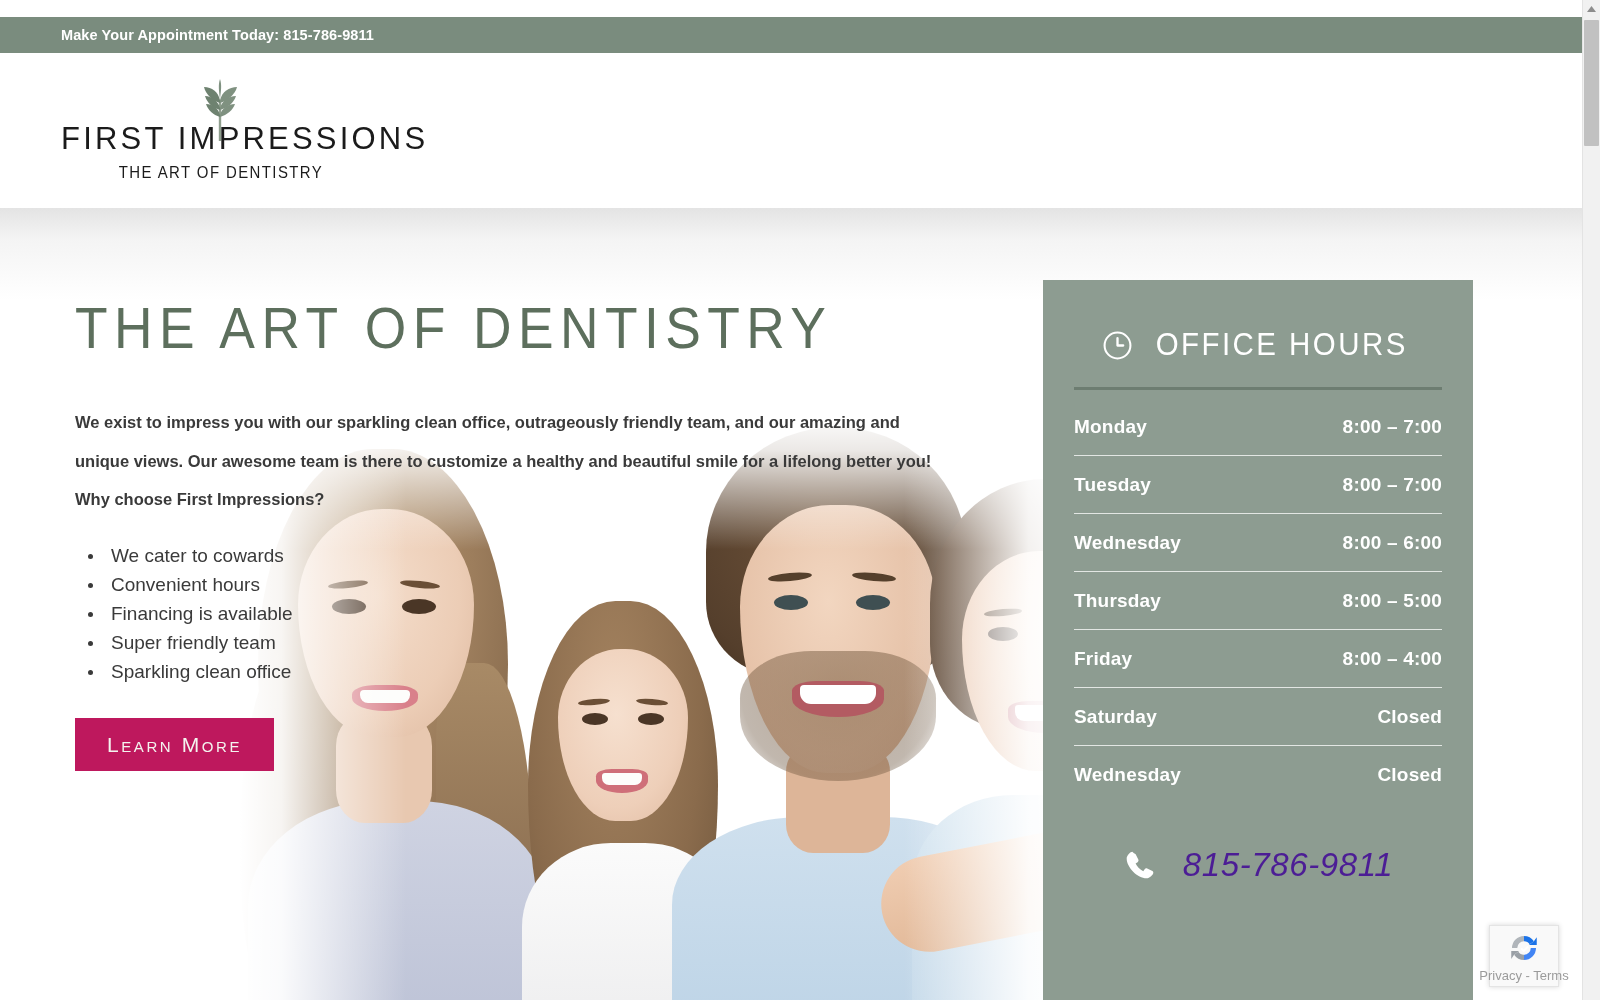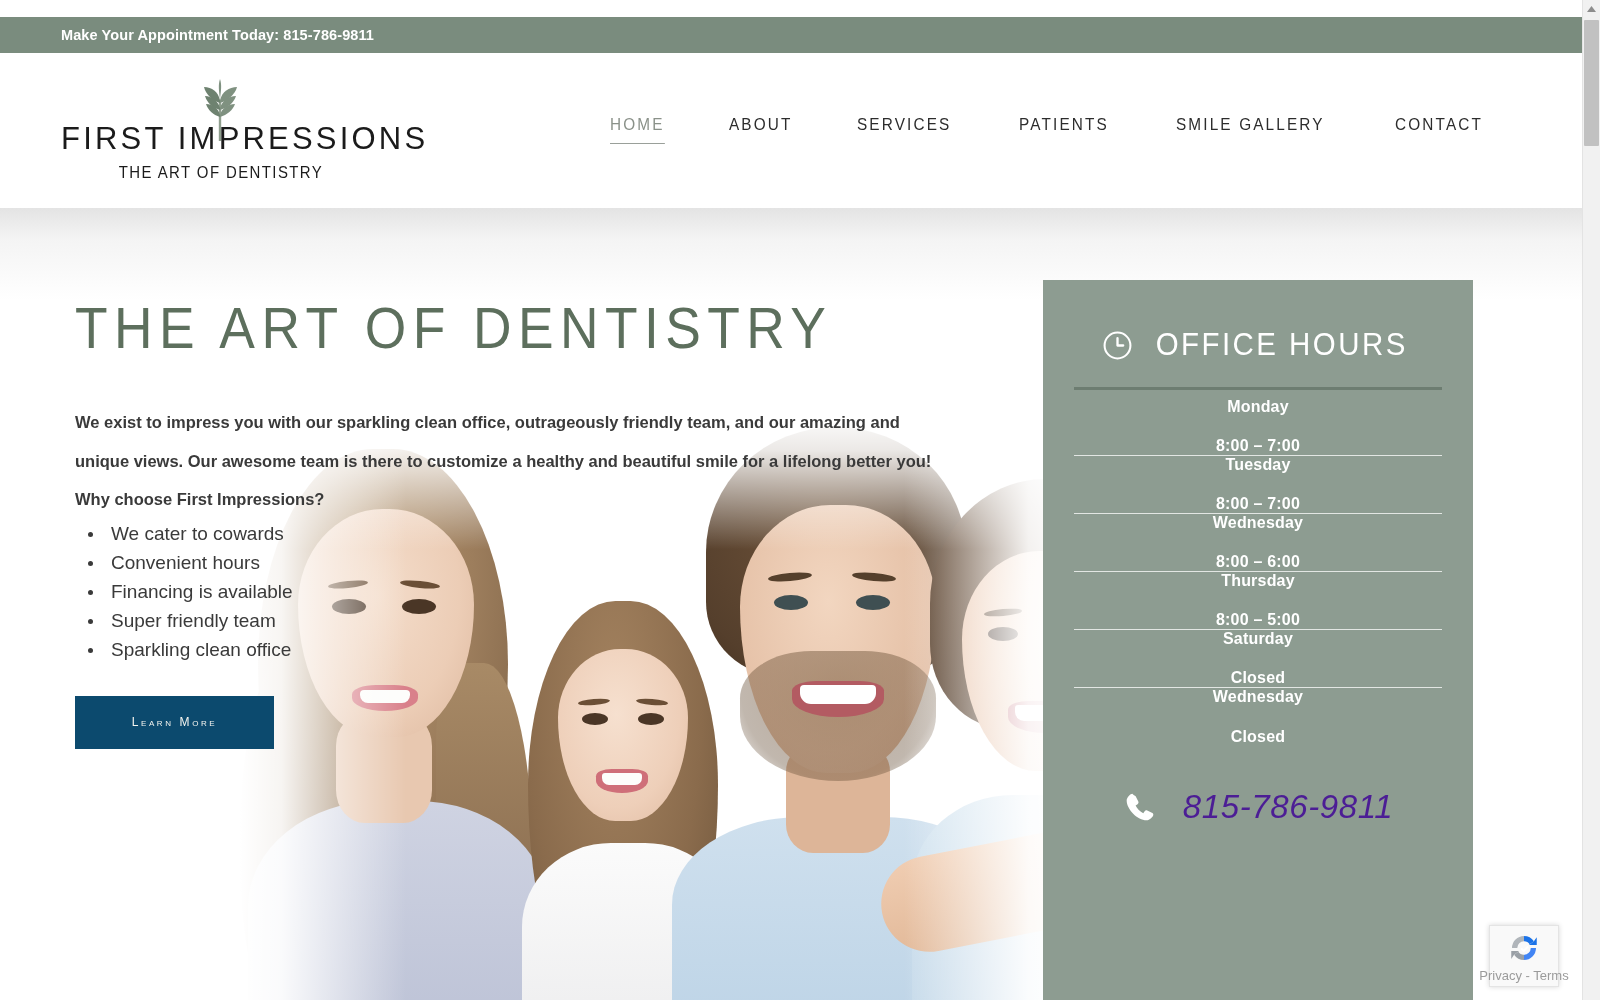--- a/index.html
+++ b/index.html
@@ -296,41 +296,42 @@
   }
   .hero-para {
     margin-top: 44px;
     width: 858px;
     font-size: 16.5px;
     font-weight: 700;
     line-height: 2.35;
     color: #3a3a3a;
   }
   .hero-list {
+    margin-top: 22px;
     margin-left: 30px;
     list-style: disc;
   }
   .hero-list li {
     font-size: 19px;
     color: #3a3a3a;
     line-height: 1.53;
     padding-left: 6px;
   }
   .hero-list li::marker { font-size: 17px; }
 
   .learn-btn {
     display: inline-block;
     margin-top: 31px;
     width: 199px;
     height: 53px;
     line-height: 53px;
     text-align: center;
-    background: #0c4a6e;
+    background: #be185d;
     color: #f4f4ef;
-    font-size: 12px;
+    font-size: 21px;
     letter-spacing: 2.6px;
     font-variant: small-caps;
     border: none;
     cursor: pointer;
     font-family: "Liberation Sans", sans-serif;
   }
 
   
   .hours-panel {
     position: absolute;
@@ -365,24 +366,23 @@
   }
 
   .hours-list { margin-top: 8px; }
   .hours-row {
     display: flex;
     align-items: center;
     justify-content: space-between;
     height: 58px;
     border-bottom: 1px solid rgba(255,255,255,.75);
     color: #ffffff;
-    font-size: 16px;
+    font-size: 19px;
     font-weight: bold;
     letter-spacing: .2px;
-    flex-direction: column;
   }
   .hours-row:last-child { border-bottom: none; }
 
   .phone-block {
     display: flex;
     align-items: center;
     justify-content: center;
     gap: 26px;
     margin-top: 42px;
   }
@@ -469,28 +469,20 @@
             <path d="M23 24 C16 22 9 16 7 8 C15 8 21 13 23 21 Z" fill="#6e8270"></path>
             <path d="M23 31 C16 29 10 24 8 17 C15 17 21 22 23 29 Z" fill="#6e8270"></path>
             <path d="M23 38 C16 36 11 31 9 25 C16 25 21 29 23 36 Z" fill="#6e8270"></path>
             <path d="M23 20 C24 12 25 6 23 0 C21 6 22 12 23 20 Z" fill="#7f9180"></path>
           </svg>
         </span>
         <div class="logo-word">FIRST IMPRESSIONS</div>
         <div class="logo-sub">THE ART OF DENTISTRY</div>
       </div>
 
-      <nav class="nav">
-        <a class="nav-item active">HOME</a>
-        <a class="nav-item">ABOUT</a>
-        <a class="nav-item">SERVICES</a>
-        <a class="nav-item">PATIENTS</a>
-        <a class="nav-item">SMILE GALLERY</a>
-        <a class="nav-item">CONTACT</a>
-      </nav>
     </div>
 
     <div class="header-shadow"></div>
 
     <div class="hero">
 
       <div class="photo">
         <div class="photo-inner">
           <span class="ph mom-hair"></span>
             <span class="ph mom-hair2"></span>
@@ -583,20 +575,24 @@
           </div>
           <div class="hours-row">
             <span>Wednesday</span>
             <span>8:00 – 6:00</span>
           </div>
           <div class="hours-row">
             <span>Thursday</span>
             <span>8:00 – 5:00</span>
           </div>
           <div class="hours-row">
+            <span>Friday</span>
+            <span>8:00 – 4:00</span>
+          </div>
+          <div class="hours-row">
             <span>Saturday</span>
             <span>Closed</span>
           </div>
           <div class="hours-row">
             <span>Wednesday</span>
             <span>Closed</span>
           </div>
         </div>
 
         <div class="phone-block">

